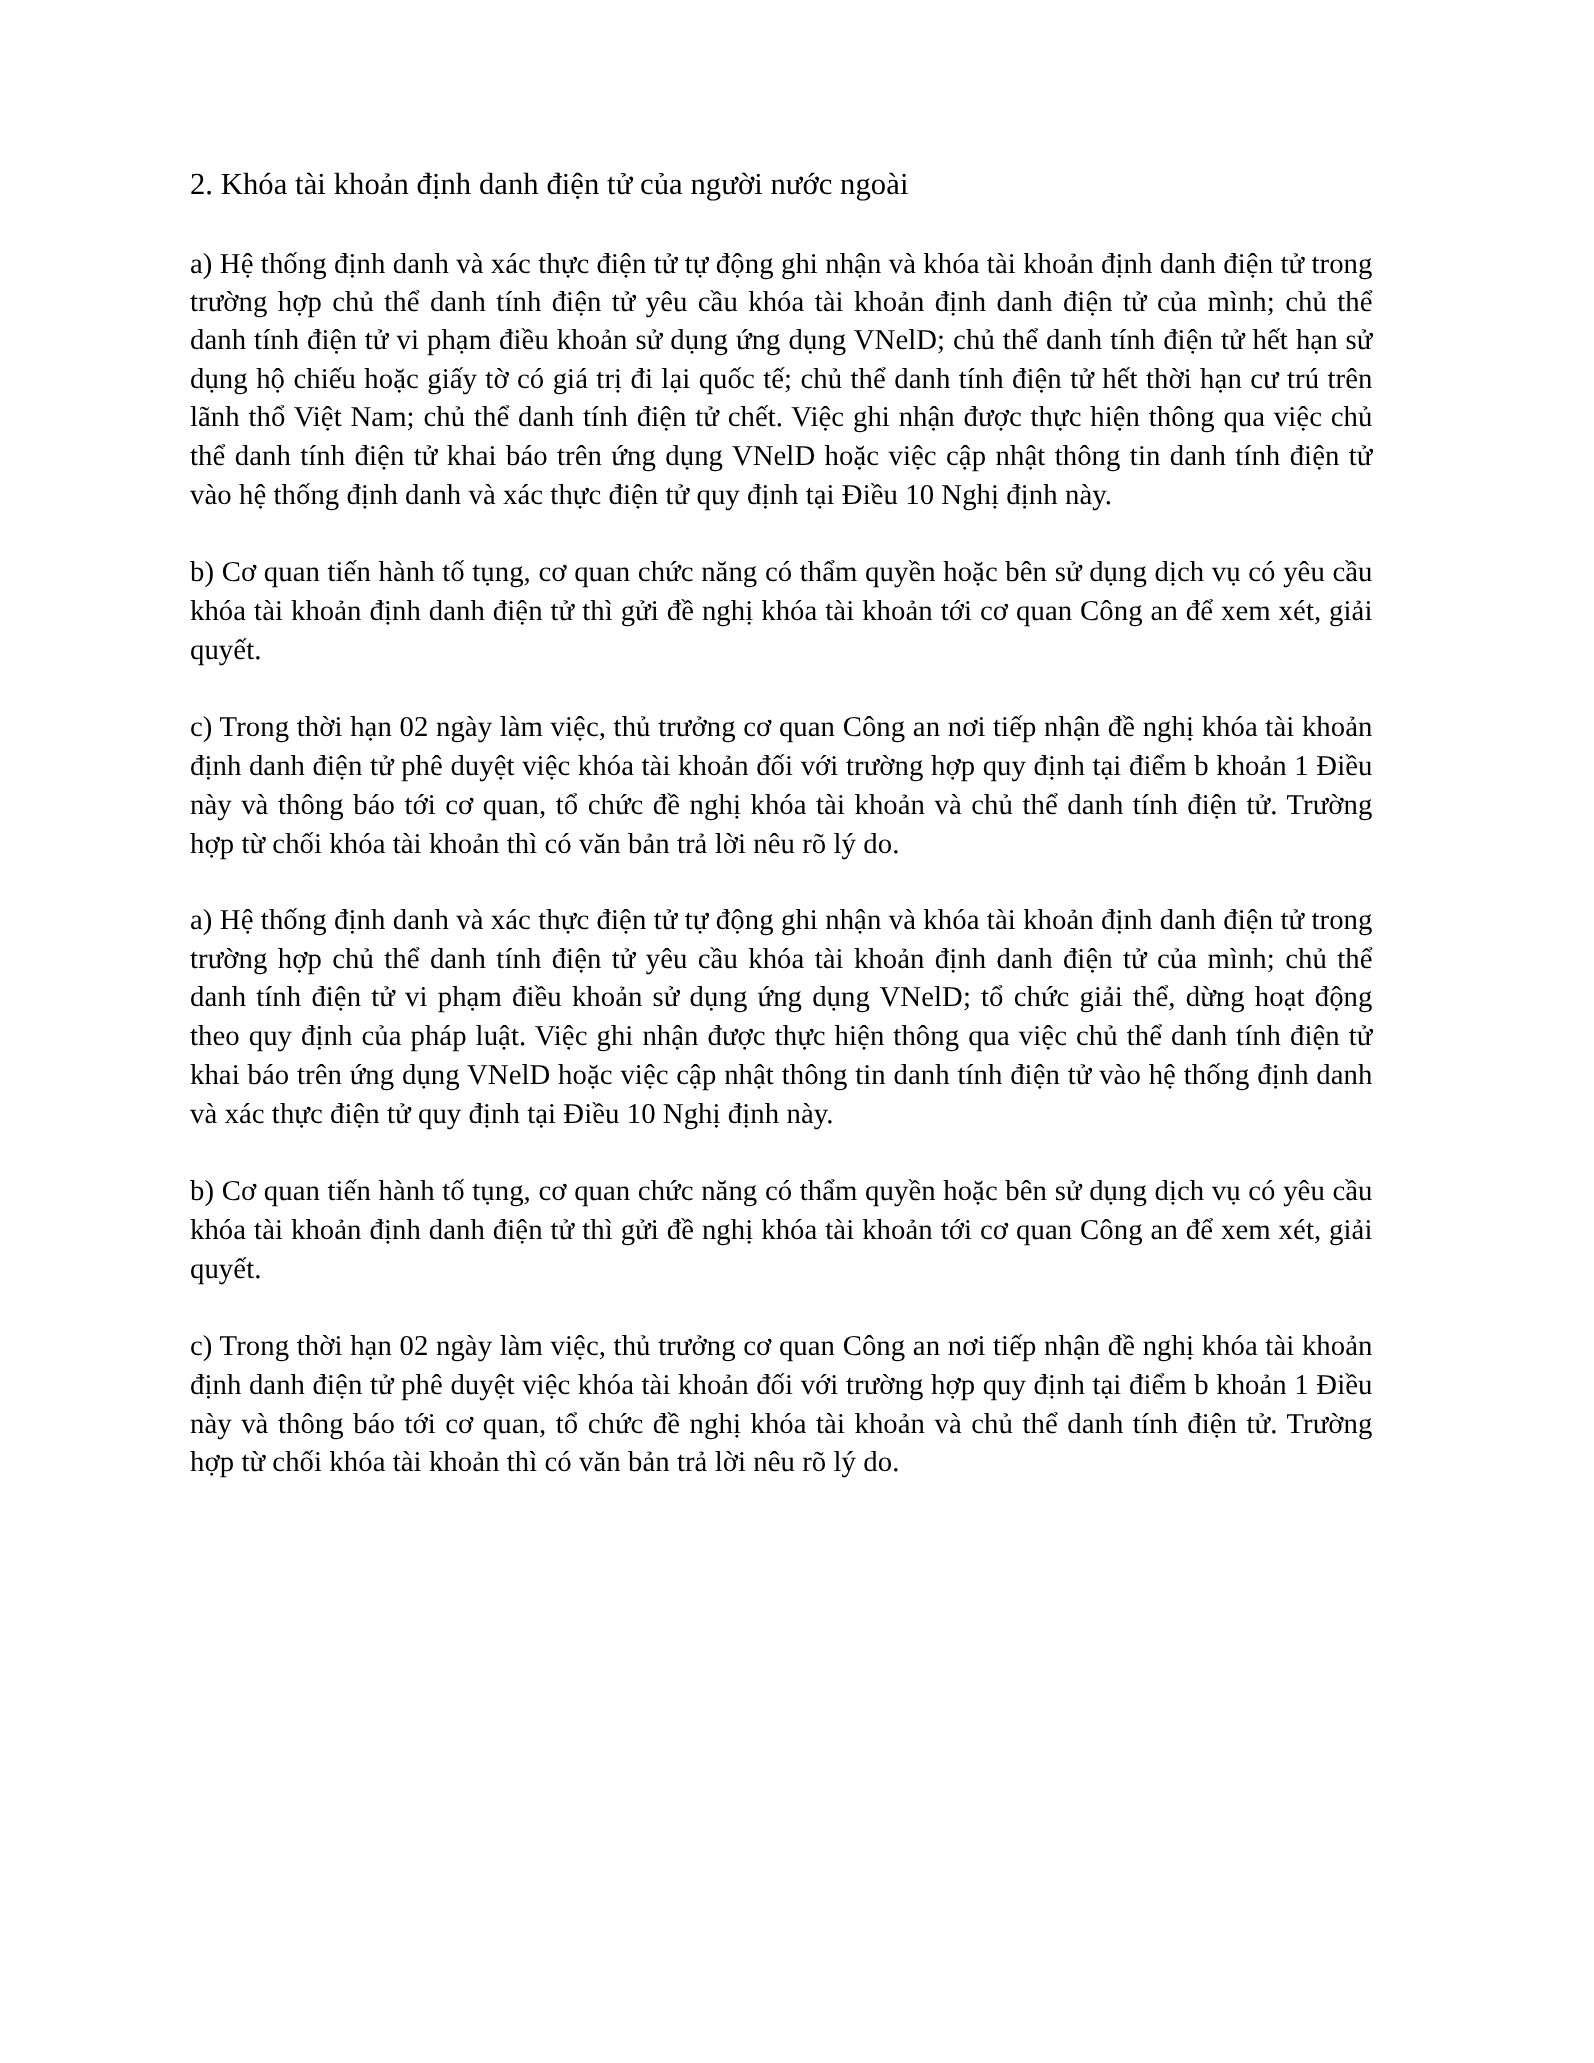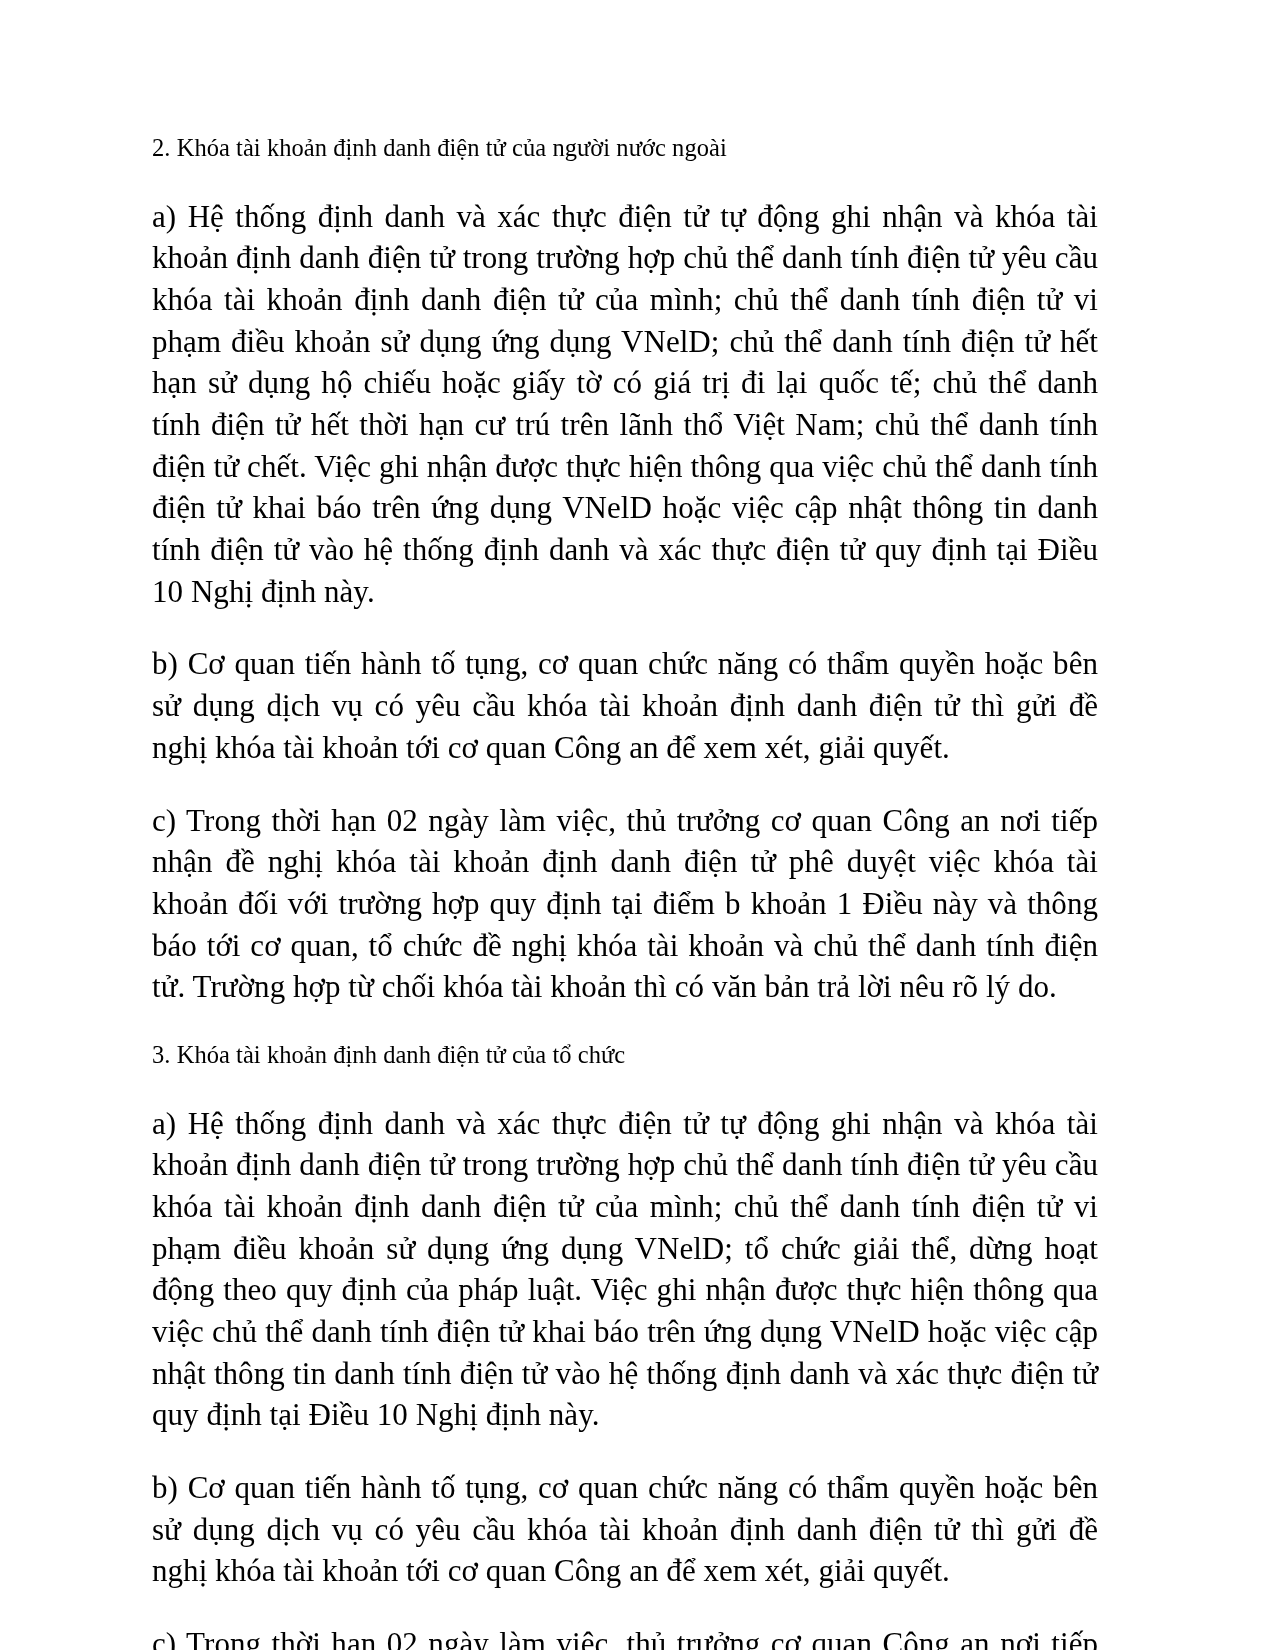--- a/index.html
+++ b/index.html
@@ -26,21 +26,21 @@
     width: 946px;
   }
   .heading {
     font-size: 24.5px;
     line-height: 1.33;
     text-align: left;
     margin: 0 0 31px 0;
     letter-spacing: 0.05px;
   }
   .para {
-    font-size: 31px;
+    font-size: 23px;
     line-height: 1.345;
     text-align: justify;
     text-justify: inter-word;
     margin: 0 0 31px 0;
     letter-spacing: 0.05px;
     -webkit-hyphens: none;
     hyphens: none;
   }
   .para:last-child,
   .heading:last-child {
@@ -54,21 +54,20 @@
   <div class="content">
 
     <p class="heading">2. Khóa tài khoản định danh điện tử của người nước ngoài</p>
 
     <p class="para">a) Hệ thống định danh và xác thực điện tử tự động ghi nhận và khóa tài khoản định danh điện tử trong trường hợp chủ thể danh tính điện tử yêu cầu khóa tài khoản định danh điện tử của mình; chủ thể danh tính điện tử vi phạm điều khoản sử dụng ứng dụng VNelD; chủ thể danh tính điện tử hết hạn sử dụng hộ chiếu hoặc giấy tờ có giá trị đi lại quốc tế; chủ thể danh tính điện tử hết thời hạn cư trú trên lãnh thổ Việt Nam; chủ thể danh tính điện tử chết. Việc ghi nhận được thực hiện thông qua việc chủ thể danh tính điện tử khai báo trên ứng dụng VNelD hoặc việc cập nhật thông tin danh tính điện tử vào hệ thống định danh và xác thực điện tử quy định tại Điều 10 Nghị định này.</p>
 
     <p class="para">b) Cơ quan tiến hành tố tụng, cơ quan chức năng có thẩm quyền hoặc bên sử dụng dịch vụ có yêu cầu khóa tài khoản định danh điện tử thì gửi đề nghị khóa tài khoản tới cơ quan Công an để xem xét, giải quyết.</p>
 
     <p class="para">c) Trong thời hạn 02 ngày làm việc, thủ trưởng cơ quan Công an nơi tiếp nhận đề nghị khóa tài khoản định danh điện tử phê duyệt việc khóa tài khoản đối với trường hợp quy định tại điểm b khoản 1 Điều này và thông báo tới cơ quan, tổ chức đề nghị khóa tài khoản và chủ thể danh tính điện tử. Trường hợp từ chối khóa tài khoản thì có văn bản trả lời nêu rõ lý do.</p>
 
-    <p class="heading">3. Khóa tài khoản định danh điện tử của tổ chức</p>
 
     <p class="para">a) Hệ thống định danh và xác thực điện tử tự động ghi nhận và khóa tài khoản định danh điện tử trong trường hợp chủ thể danh tính điện tử yêu cầu khóa tài khoản định danh điện tử của mình; chủ thể danh tính điện tử vi phạm điều khoản sử dụng ứng dụng VNelD; tổ chức giải thể, dừng hoạt động theo quy định của pháp luật. Việc ghi nhận được thực hiện thông qua việc chủ thể danh tính điện tử khai báo trên ứng dụng VNelD hoặc việc cập nhật thông tin danh tính điện tử vào hệ thống định danh và xác thực điện tử quy định tại Điều 10 Nghị định này.</p>
 
     <p class="para">b) Cơ quan tiến hành tố tụng, cơ quan chức năng có thẩm quyền hoặc bên sử dụng dịch vụ có yêu cầu khóa tài khoản định danh điện tử thì gửi đề nghị khóa tài khoản tới cơ quan Công an để xem xét, giải quyết.</p>
 
     <p class="para">c) Trong thời hạn 02 ngày làm việc, thủ trưởng cơ quan Công an nơi tiếp nhận đề nghị khóa tài khoản định danh điện tử phê duyệt việc khóa tài khoản đối với trường hợp quy định tại điểm b khoản 1 Điều này và thông báo tới cơ quan, tổ chức đề nghị khóa tài khoản và chủ thể danh tính điện tử. Trường hợp từ chối khóa tài khoản thì có văn bản trả lời nêu rõ lý do.</p>
 
 
   </div>
 </div>

